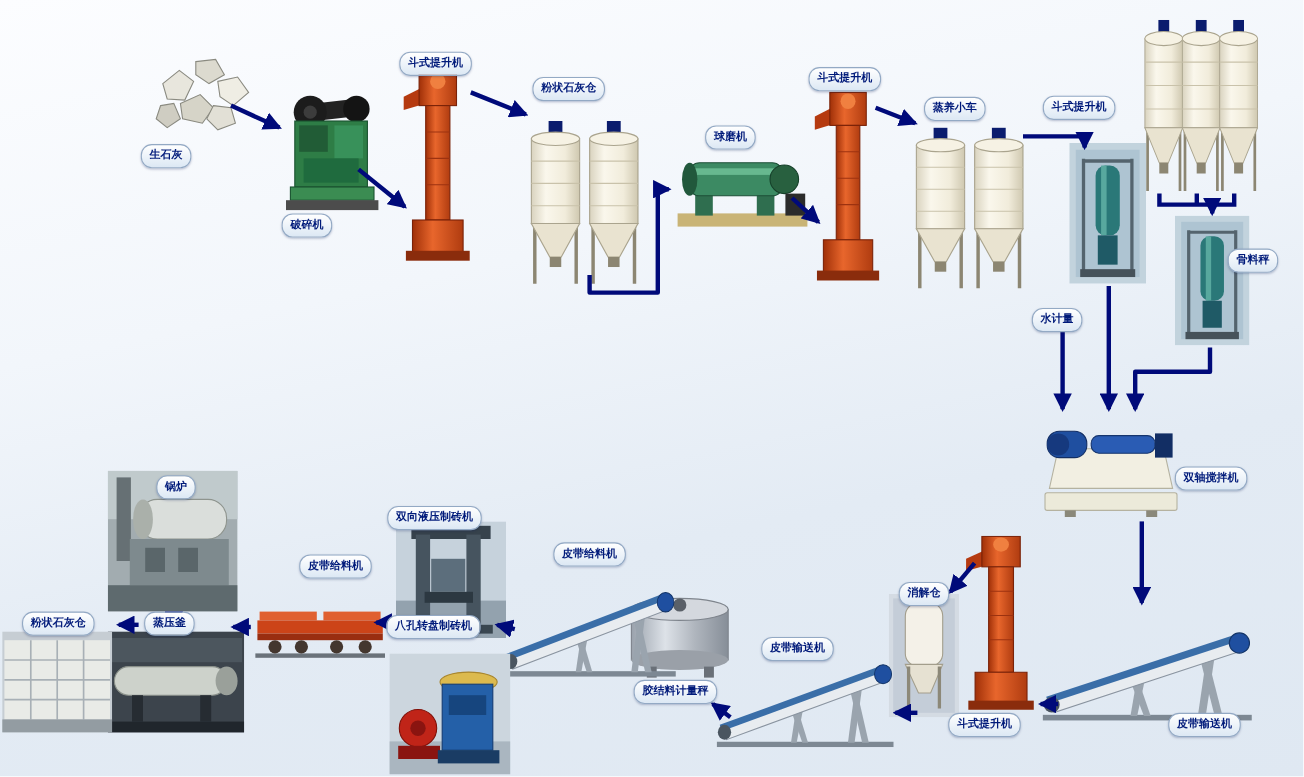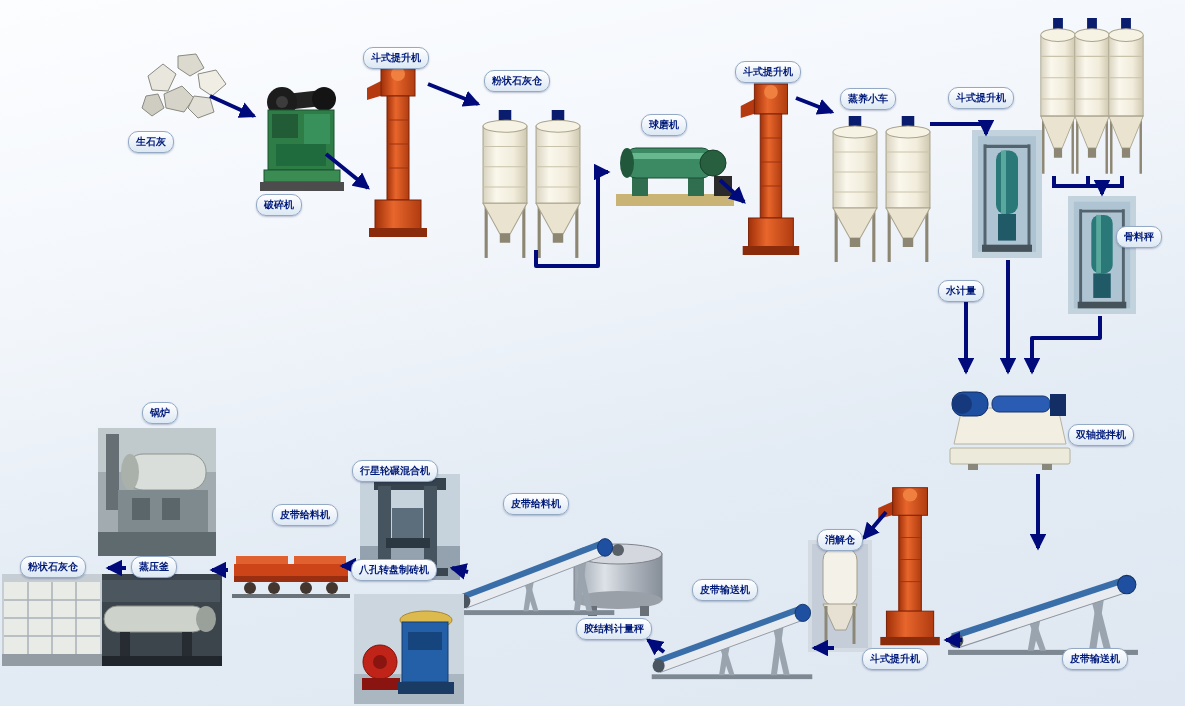--- a/index.html
+++ b/index.html
@@ -363,20 +363,20 @@
   <div class="lbl" style="left:948px;top:87px">斗式提升机</div>
   <div class="lbl" style="left:1116px;top:226px">骨料秤</div>
   <div class="lbl" style="left:938px;top:280px">水计量</div>
   <div class="lbl" style="left:1068px;top:424px">双轴搅拌机</div>
   <div class="lbl" style="left:1062px;top:648px">皮带输送机</div>
   <div class="lbl" style="left:862px;top:648px">斗式提升机</div>
   <div class="lbl" style="left:817px;top:529px">消解仓</div>
   <div class="lbl" style="left:692px;top:579px">皮带输送机</div>
   <div class="lbl" style="left:576px;top:618px">胶结料计量秤</div>
   <div class="lbl" style="left:503px;top:493px">皮带给料机</div>
-  <div class="lbl" style="left:352px;top:460px">行星轮碾混合机</div>
+  <div class="lbl" style="left:352px;top:460px">双向液压制砖机</div>
   <div class="lbl" style="left:351px;top:559px">八孔转盘制砖机</div>
   <div class="lbl" style="left:272px;top:504px">皮带给料机</div>
   <div class="lbl" style="left:131px;top:556px">蒸压釜</div>
-  <div class="lbl" style="left:142px;top:402px">锅炉</div>
+  <div class="lbl" style="left:142px;top:432px">锅炉</div>
   <div class="lbl" style="left:20px;top:556px">粉状石灰仓</div>
 
 </div>
 
 </body></html>

